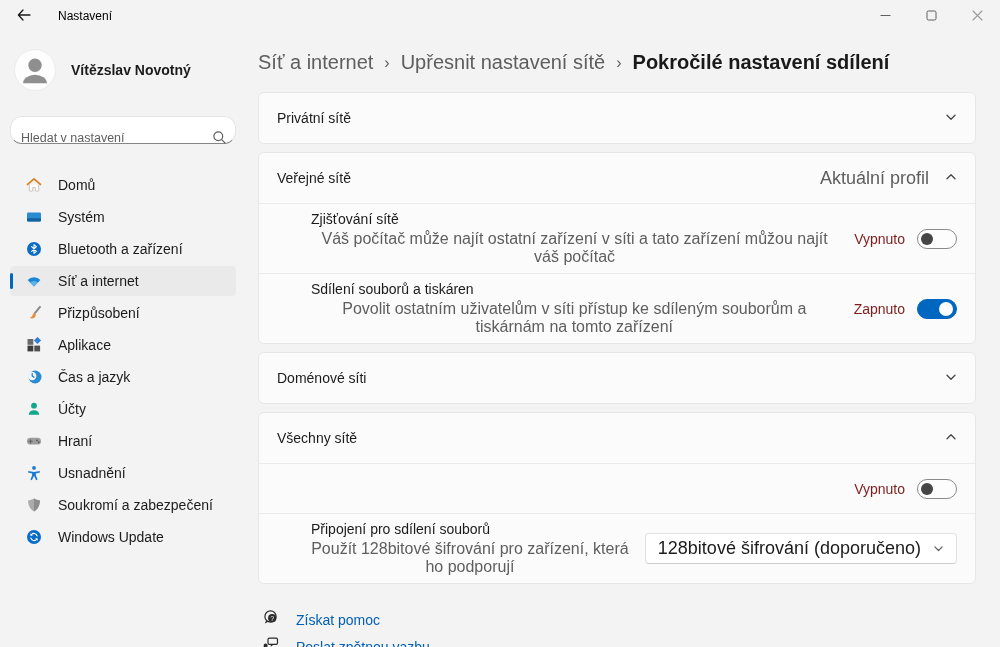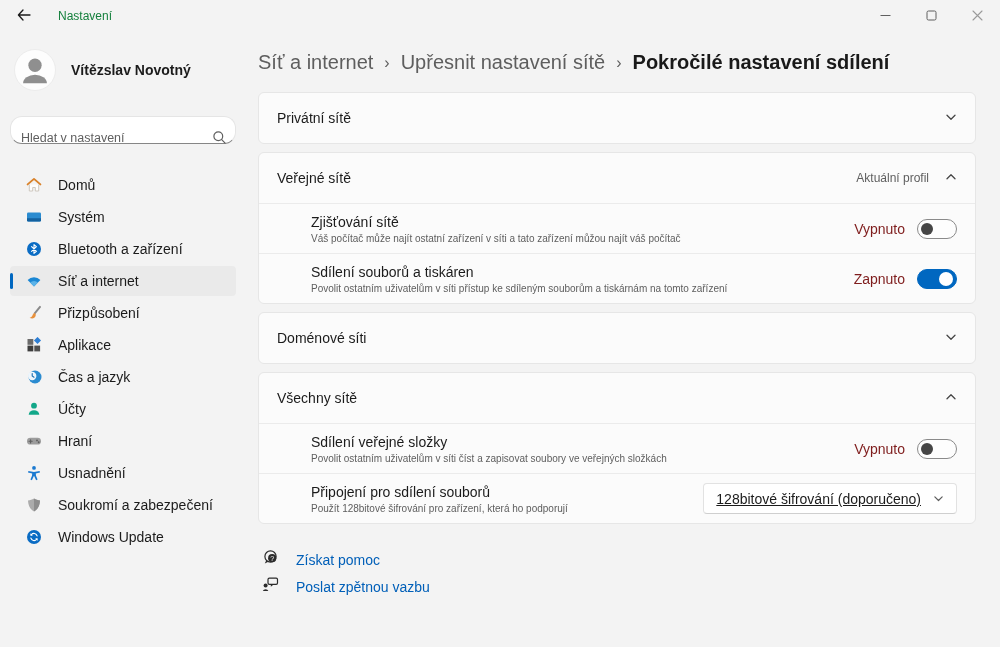--- a/index.html
+++ b/index.html
@@ -12,21 +12,21 @@
   }
   .window { width:1000px; height:647px; display:flex; flex-direction:column; }
 
   
   .titlebar { height:32px; display:flex; align-items:center; flex:0 0 auto; }
   .back-btn {
     width:40px; height:32px; border:none; background:transparent;
     display:flex; align-items:center; justify-content:center; cursor:pointer;
     margin-left:4px; color:#1b1b1b;
   }
-  .titlebar-title { font-size:12px; color:#15803d; margin-left:14px; }
+  .titlebar-title { font-size:12px; color:#000000; margin-left:14px; }
   .win-controls { margin-left:auto; display:flex; }
   .win-btn {
     width:46px; height:32px; border:none; background:transparent;
     display:flex; align-items:center; justify-content:center; cursor:pointer;
   }
 
   
   .layout { flex:1; display:flex; min-height:0; }
 
   
@@ -72,49 +72,49 @@
 
   .card {
     background:#fbfbfb; border:1px solid #e6e6e6; border-radius:6px;
     margin-bottom:8px; overflow:hidden;
   }
   .card-header {
     height:50px; display:flex; align-items:center; padding:0 18px; cursor:pointer;
   }
   .card-title { font-size:14px; color:#1b1b1b; }
   .card-header-right { margin-left:auto; display:flex; align-items:center; gap:16px; }
-  .profile-badge { font-size:12px; color:#5e5e5e; }
+  .profile-badge { font-size:18px; color:#5e5e5e; }
 
   .setting-row {
     border-top:1px solid #ebebeb; min-height:50px;
     display:flex; align-items:center; padding:7px 18px 7px 52px;
   }
   .setting-text { min-width:0; padding-right:16px; }
   .setting-title { font-size:14px; color:#1b1b1b; }
-  .setting-desc { font-size:10px; color:#5e5e5e; margin-top:3px; }
+  .setting-desc { font-size:16px; color:#5e5e5e; margin-top:3px;text-align:center; }
   .setting-control { margin-left:auto; display:flex; align-items:center; gap:12px; flex:0 0 auto; }
   .state-label { font-size:14px; color:#7f1d1d; }
 
   .toggle { position:relative; width:40px; height:20px; border-radius:10px; cursor:pointer; }
   .toggle.off { background:#fdfdfd; border:1px solid #8a8a8a; }
   .toggle.off .knob {
     position:absolute; left:3px; top:50%; transform:translateY(-50%);
     width:12px; height:12px; border-radius:50%; background:#454545;
   }
   .toggle.on { background:#0067C0; border:1px solid #0067C0; }
   .toggle.on .knob {
     position:absolute; right:3px; top:50%; transform:translateY(-50%);
     width:14px; height:14px; border-radius:50%; background:#ffffff;
   }
 
   .dropdown {
     height:31px; display:flex; align-items:center; gap:12px; padding:0 12px;
     background:#ffffff; border:1px solid #e2e2e2; border-bottom-color:#cfcfcf;
-    border-radius:4px; font-size:14px; font-family:"Liberation Sans", sans-serif;
-    color:#1b1b1b; cursor:pointer;text-decoration:underline;
+    border-radius:4px; font-size:18px; font-family:"Liberation Sans", sans-serif;
+    color:#1b1b1b; cursor:pointer;
   }
 
   .footer-links { margin-top:22px; padding-left:4px; }
   .footer-link {
     display:flex; align-items:center; gap:17px; height:27px; cursor:pointer;
     text-decoration:none; width:max-content;
   }
   .footer-link .link-label { font-size:14px; color:#005FB8; }
 </style>
 </head>
@@ -370,24 +370,20 @@
           <span class="card-title">Všechny sítě</span>
           <div class="card-header-right">
             <span>
               <svg width="12" height="12" viewBox="0 0 12 12">
                   <path d="M2 7.8l4-4 4 4" fill="none" stroke="#454545" stroke-width="1.3" stroke-linecap="round" stroke-linejoin="round"></path>
                 </svg>
             </span>
           </div>
         </div>
         <div class="setting-row">
-          <div class="setting-text">
-            <div class="setting-title">Sdílení veřejné složky</div>
-            <div class="setting-desc">Povolit ostatním uživatelům v síti číst a zapisovat soubory ve veřejných složkách</div>
-          </div>
           <div class="setting-control">
             <span class="state-label">Vypnuto</span>
             <div class="toggle off">
                 <span class="knob"></span>
               </div>
           </div>
         </div>
         <div class="setting-row">
           <div class="setting-text">
             <div class="setting-title">Připojení pro sdílení souborů</div>

